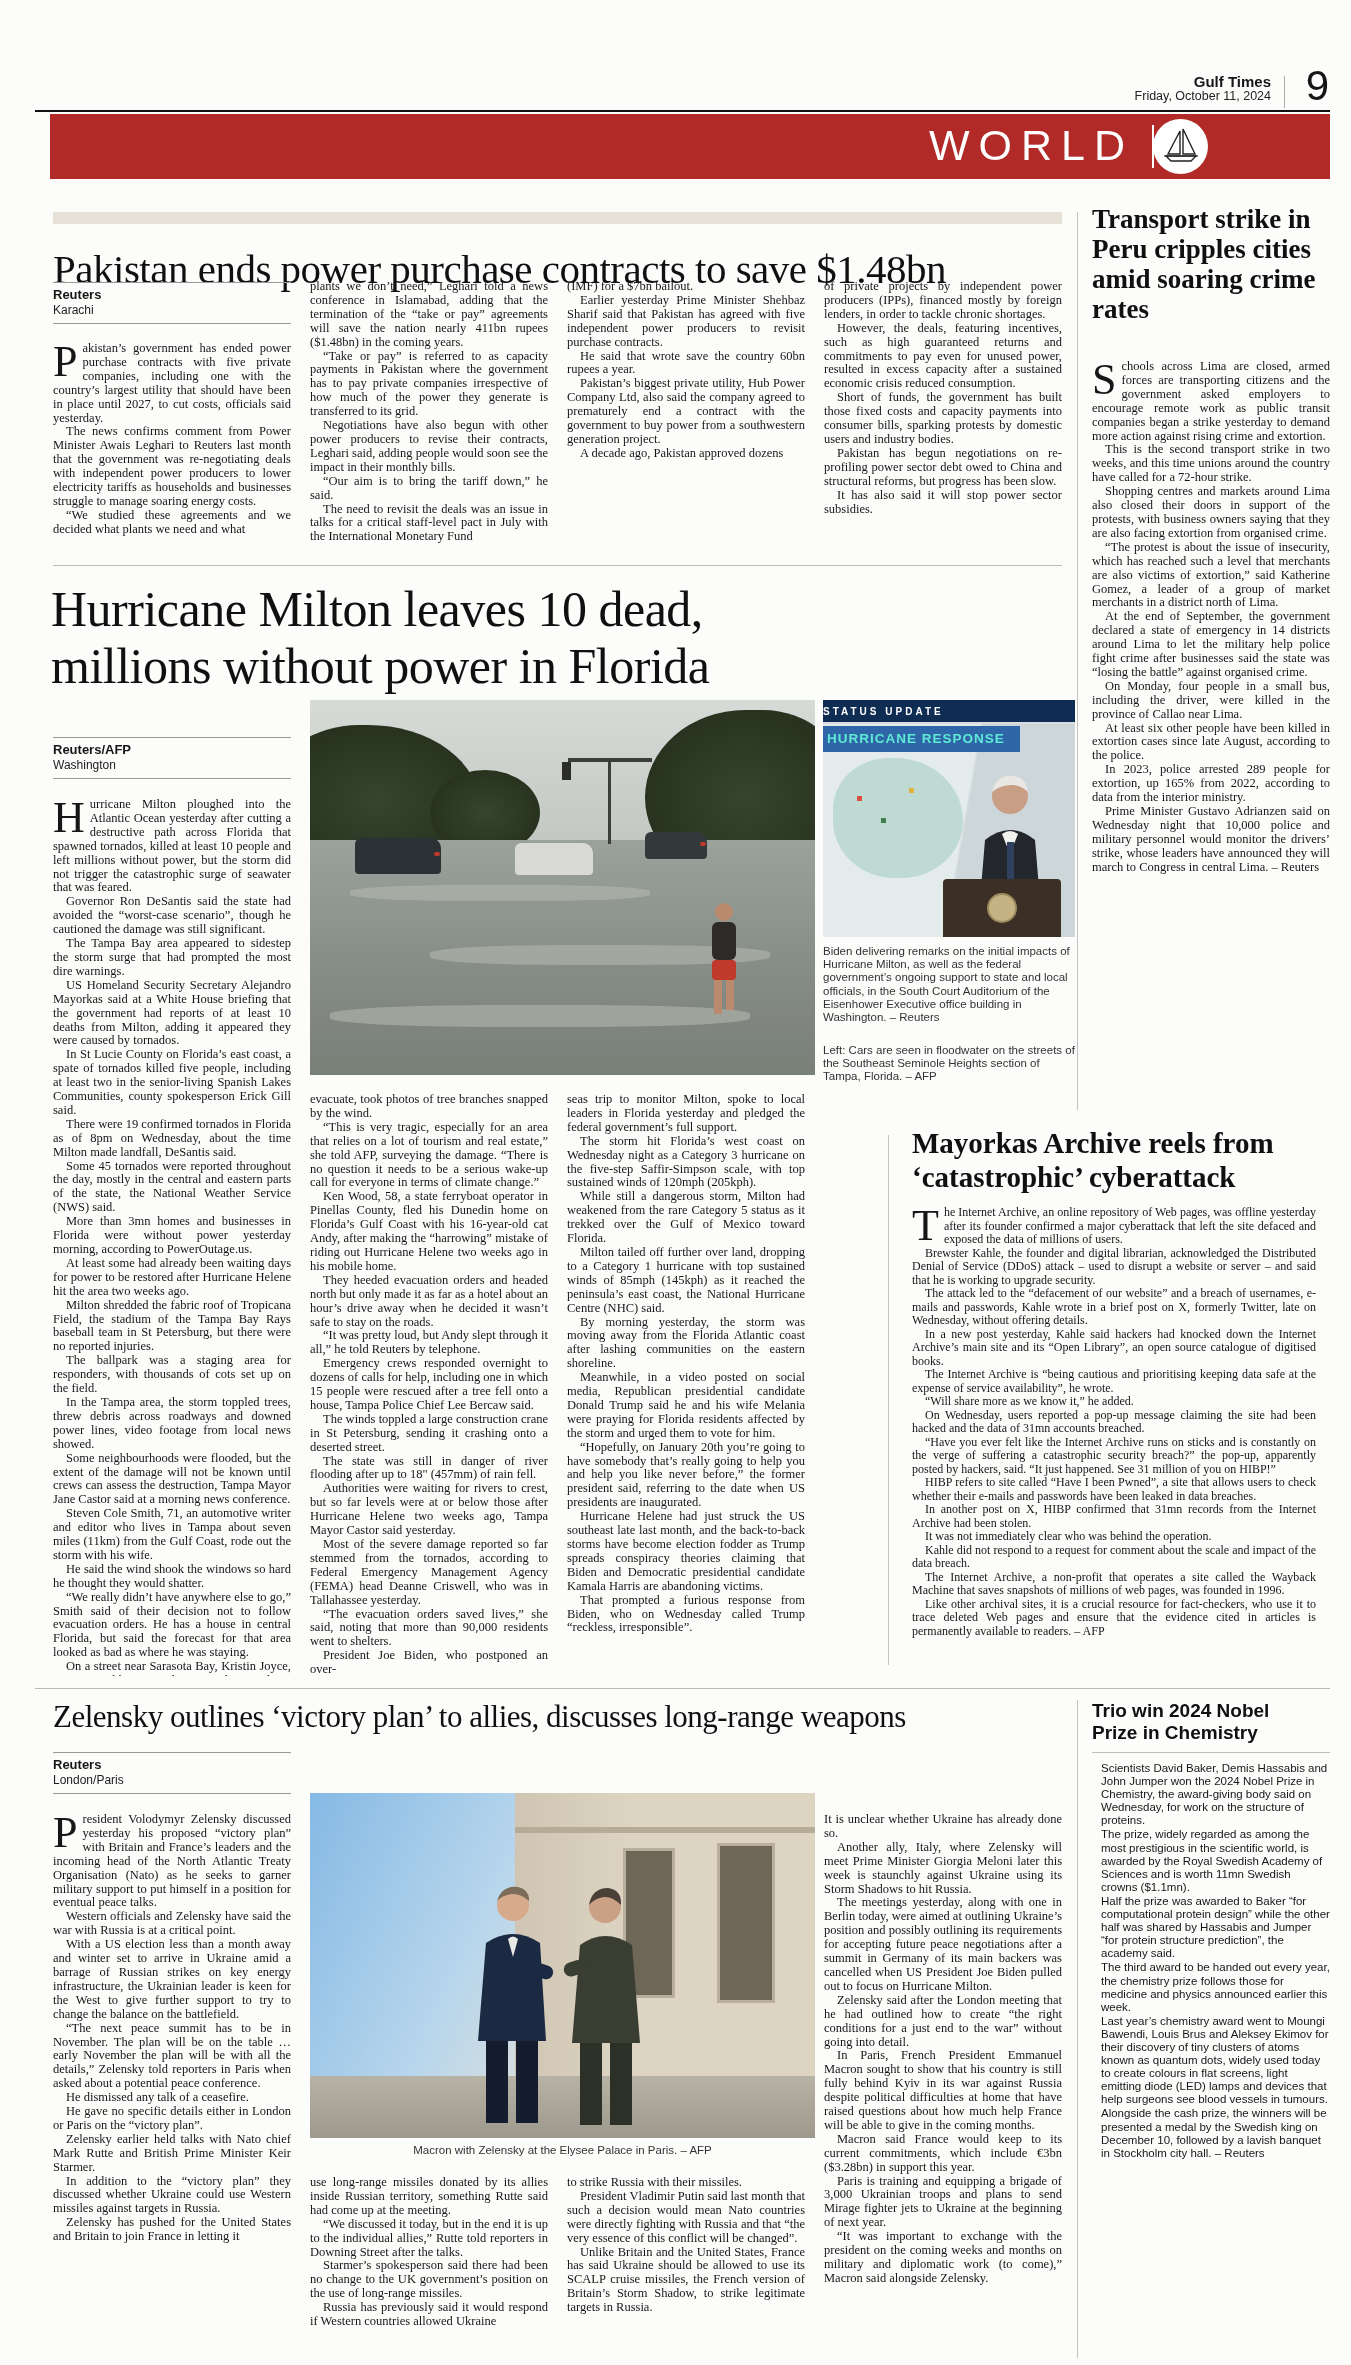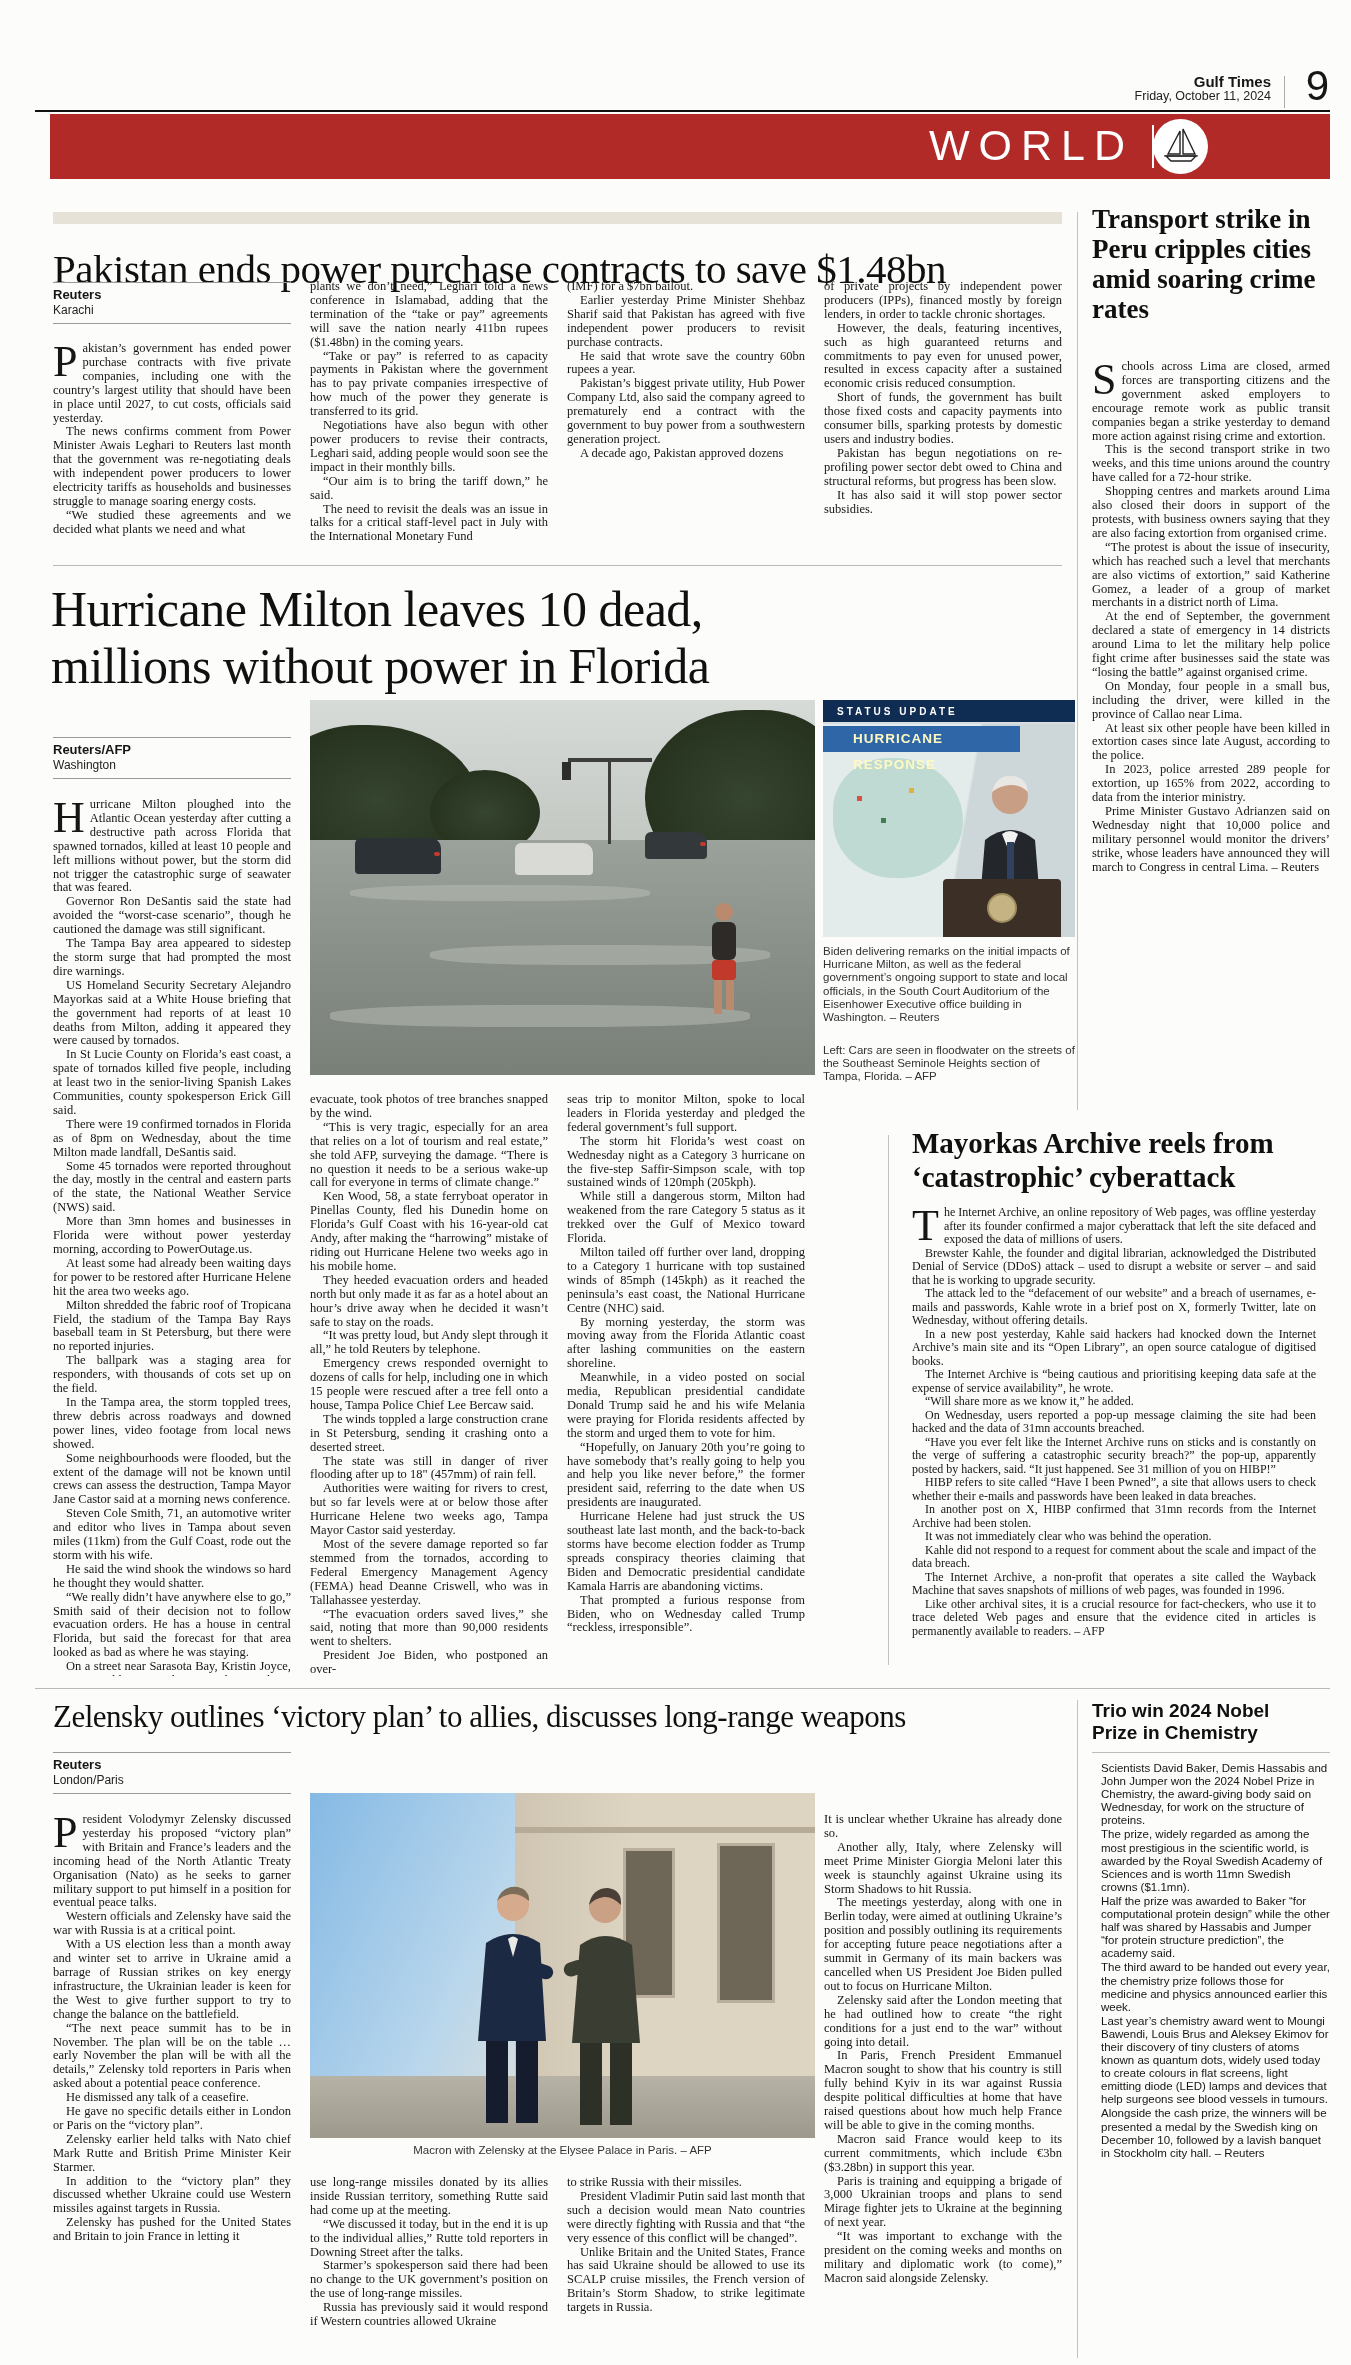--- a/index.html
+++ b/index.html
@@ -68,24 +68,24 @@
              background:linear-gradient(#9ba19b,#868c86 55%,#798078); }
   .fp-wet { background:#b7bcb3; opacity:.55; border-radius:40%; }
   .fp-car { border-radius:6px 10px 4px 4px; }
   .fp-light { background:#c2392e; width:6px; height:4px; border-radius:2px; }
 
   
   .bp-bg { left:0; top:0; width:100%; height:100%; background:linear-gradient(100deg,#e3ecea 55%,#cdd6d8 56%); }
   .bp-map { left:10px; top:58px; width:130px; height:120px; background:#bedad3; border-radius:45% 55% 50% 50%; }
   .bp-strip1 { left:0; top:0; width:100%; height:24px; background:#0f2c52; color:#fff;
                font-family:"Liberation Sans",sans-serif; font-size:10px; font-weight:bold;
-               letter-spacing:3px; line-height:24px; padding-left:14px; border-bottom:2px solid #d8dde2; }
-  .bp-strip2 { left:0; top:26px; width:78%; height:26px; background:#2f66a7; color:#fef9c3;
+               letter-spacing:3px; line-height:24px; padding-left:0; border-bottom:2px solid #d8dde2; }
+  .bp-strip2 { left:0; top:26px; width:78%; height:26px; background:#2f66a7; color:#5eead4;
                font-family:"Liberation Sans",sans-serif; font-size:13.5px; font-weight:bold;
-               letter-spacing:1px; line-height:26px; padding-left:30px; }
+               letter-spacing:1px; line-height:26px; padding-left:4px; }
   .bp-podium { right:14px; bottom:0; width:118px; height:58px; background:#3c2f25; border-radius:4px 4px 0 0; }
   .bp-seal { left:44px; top:14px; width:30px; height:30px; border-radius:50%;
              background:#c6b383; border:2px solid #9c8c5f; }
 
   
   .mp-sky { left:0; top:0; width:100%; height:100%;
             background:linear-gradient(115deg,#85b9e4 0%,#b8d6ec 35%,#e6e2d6 62%,#ded6c6 100%); }
   .mp-building { right:0; top:0; width:300px; height:100%;
                  background:linear-gradient(90deg,#cfc5b2,#ddd4c2 40%); }
   .mp-window { background:#6e6657; border:3px solid #b9af9c; }

